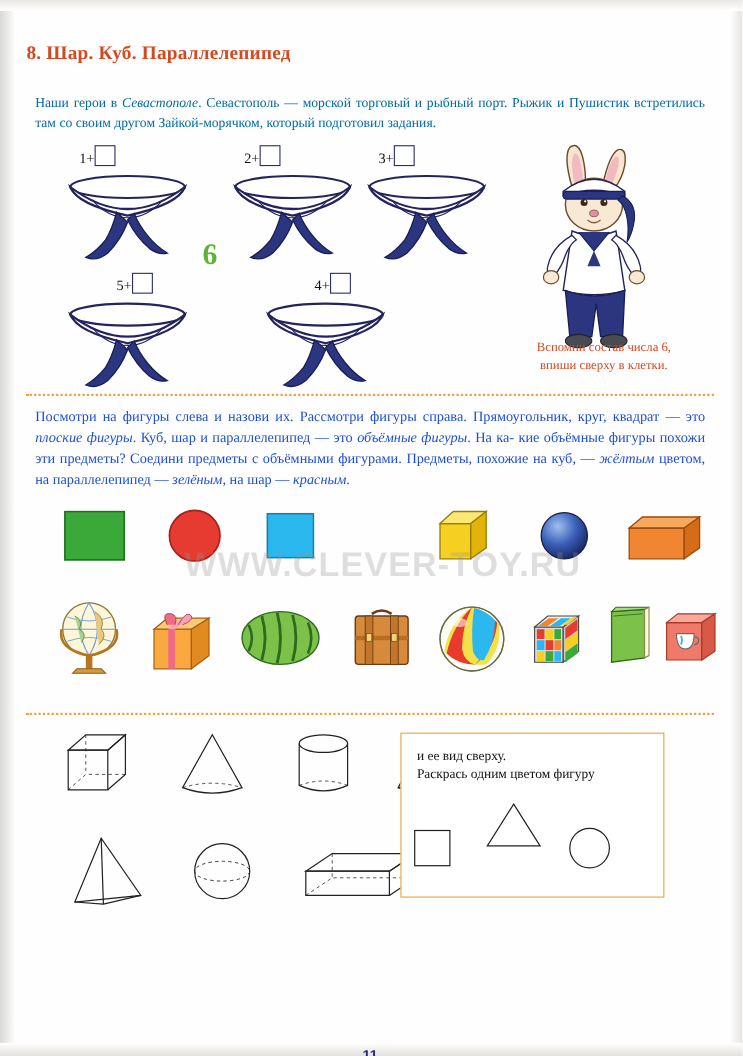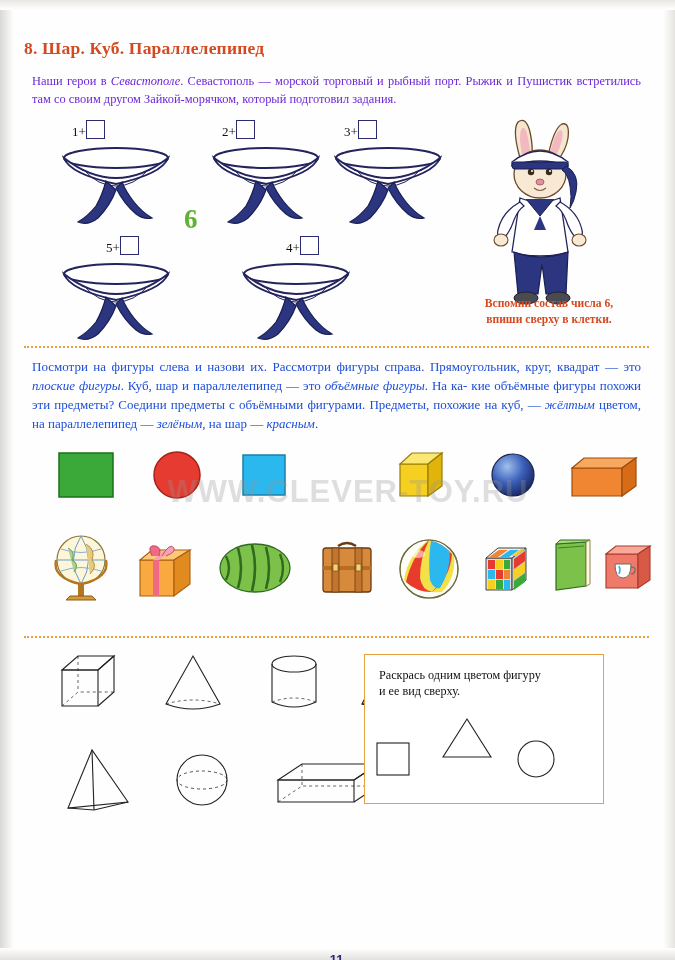--- a/index.html
+++ b/index.html
@@ -31,25 +31,25 @@
 
   h1.title {
     color:#d4491f;
     font-size:17.5px;
     font-weight:bold;
     margin:18px 0 0 0;
     letter-spacing:0.2px;
   }
 
   .intro {
-    margin:14px 8px 0 8px;
+    margin:26px 8px 0 8px;
     font-size:12.4px;
     line-height:1.42;
     text-align:justify;
-    color:#6d28d9;
+    color:#0369a1;
   }
   .intro i { font-style:italic; }
 
   
   .sep {
     border-top:2px dotted #e8a13c;
     margin:0;
     height:0;
   }
 
@@ -67,41 +67,41 @@
   .six {
     position:absolute;
     font-size:27px;
     font-weight:bold;
     color:#5cb334;
     font-family:"Liberation Serif", serif;
   }
   .task-note {
     position:absolute;
     color:#d4491f;
-    font-weight:bold;
+    font-weight:normal;
     font-size:11.6px;
     line-height:1.35;
     text-align:center;
   }
 
   
   .mid-text {
     margin:10px 8px 0 8px;
     font-size:13px;
     line-height:1.45;
     text-align:justify;
     color:#1d4ed8;
     position:relative;
     z-index:3;
   }
   .mid-text i { font-style:italic; }
 
   .watermark {
     position:absolute;
-    left:14px; top:454px;
+    left:14px; top:476px;
     width:620px;
     text-align:center;
     font-family:"Liberation Sans", sans-serif;
     font-weight:bold;
     font-size:31px;
     letter-spacing:1px;
     color:rgba(150,150,150,0.30);
     z-index:2;
     pointer-events:none;
     white-space:nowrap;
@@ -498,22 +498,22 @@
           <polygon points="4,22 80,22 80,44 4,44" fill="none" stroke="#222" stroke-width="1.1"></polygon>
           <polygon points="4,22 28,6 104,6 80,22" fill="none" stroke="#222" stroke-width="1.1"></polygon>
           <polyline points="80,22 104,6 104,28 80,44" fill="none" stroke="#222" stroke-width="1.1"></polyline>
           <polyline points="4,44 28,28 104,28" fill="none" stroke="#222" stroke-width="0.7" stroke-dasharray="3,3"></polyline>
           <line x1="28" y1="6" x2="28" y2="28" stroke="#222" stroke-width="0.7" stroke-dasharray="3,3"></line>
         </svg>
       </div>
 
       <div class="color-task-box">
         <div class="ct-text">
+          <div>и ее вид сверху.</div>
           <div>Раскрась одним цветом фигуру</div>
-          <div>и ее вид сверху.</div>
         </div>
 
         <div style="position:absolute; left:10px; top:84px;">
           <svg width="40" height="40">
               <rect x="2" y="4" width="32" height="32" fill="none" stroke="#222" stroke-width="1.1"></rect>
             </svg>
         </div>
         <div style="position:absolute; left:74px; top:60px;">
           <svg width="56" height="48">
               <polygon points="28,4 52,42 4,42" fill="none" stroke="#222" stroke-width="1.1"></polygon>

